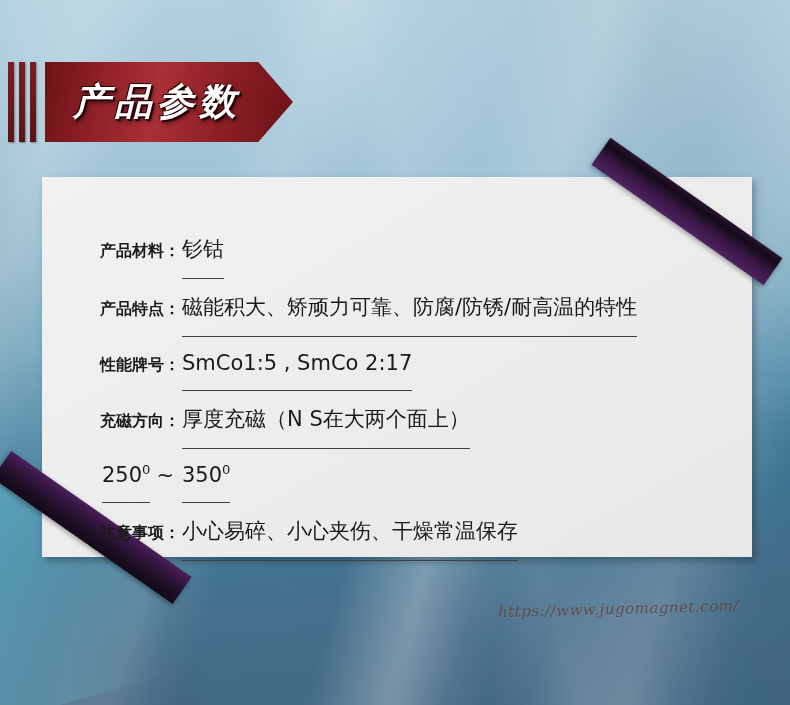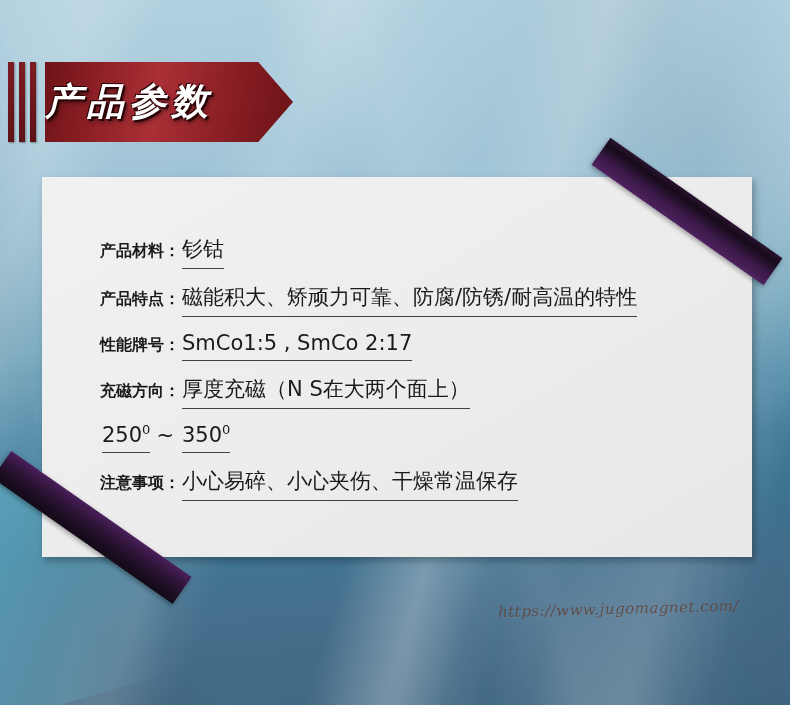--- a/index.html
+++ b/index.html
@@ -116,20 +116,21 @@
     align-items: center;
     justify-content: flex-start;
   }
   #title-text {
     font-family: "DejaVu Serif", "Liberation Serif", serif;
     font-weight: bold;
     font-style: italic;
     font-size: 37px;
     color: #ffffff;
     letter-spacing: 5px;
+    padding-left: 28px;
     text-shadow:
       1px 1px 0 #2a0406,
       2px 2px 0 #2a0406,
       -1px -1px 0 #2a0406,
       2px 3px 4px rgba(0,0,0,0.6);
     white-space: nowrap;
   }
 
   
   #card {
@@ -201,21 +202,21 @@
     font-size: 16px;
     color: #1a1a1a;
     flex: none;
   }
   .spec-value {
     font-family: "DejaVu Sans", "Liberation Sans", sans-serif;
     font-weight: normal;
     font-size: 21px;
     color: #1a1a1a;
     border-bottom: 1px solid #404040;
-    padding-bottom: 5px;
+    padding-bottom: 15px;
     margin-left: 2px;
   }
   .spec-value sup {
     font-size: 0.62em;
     vertical-align: super;
     line-height: 0;
   }
 
   
   .temp-sep {

